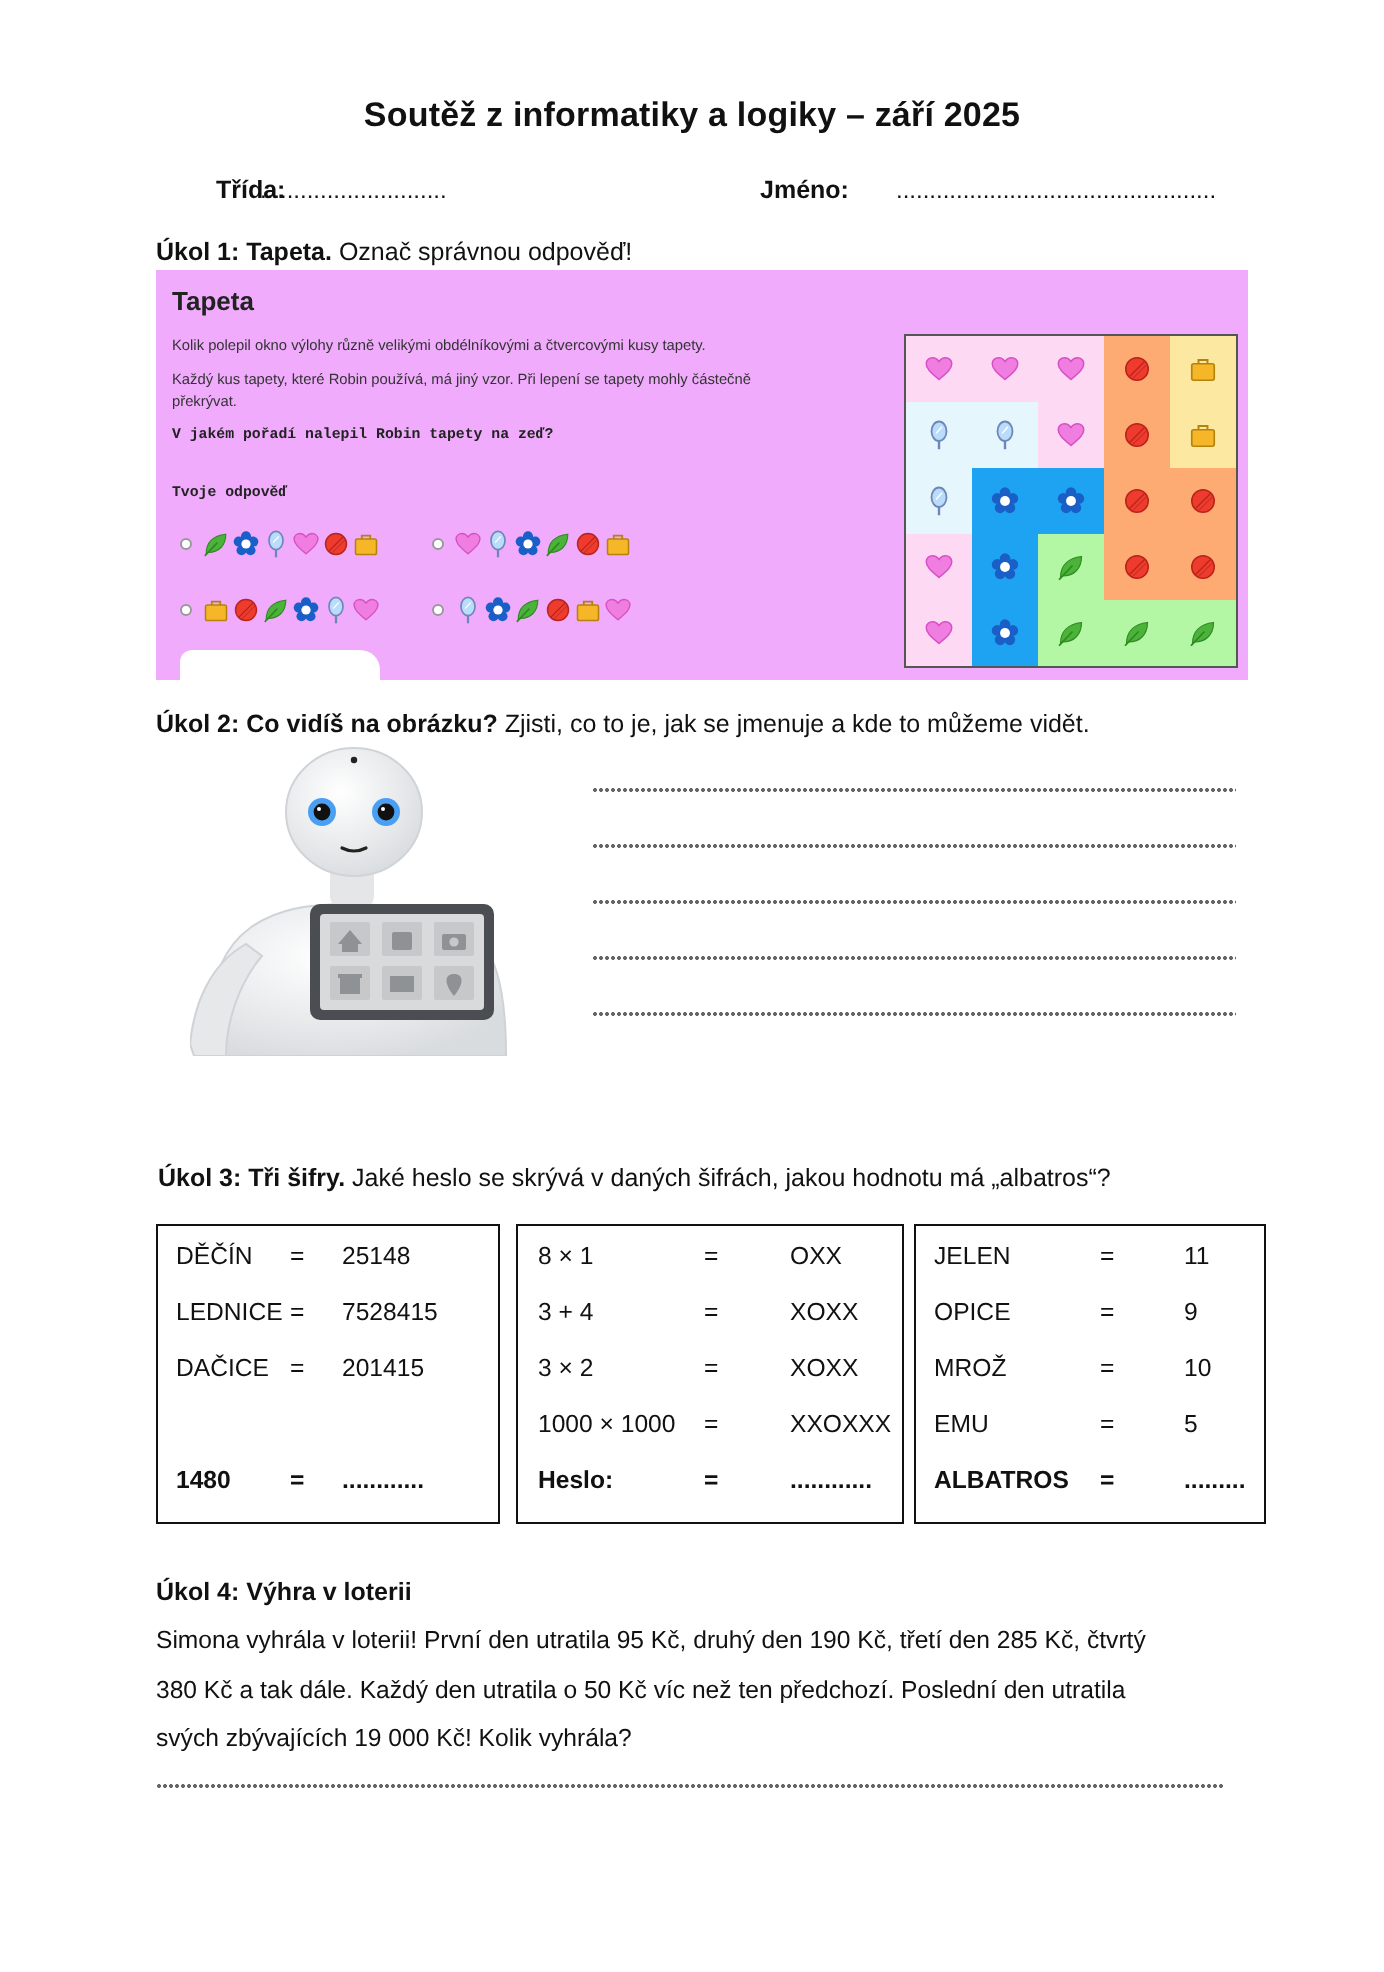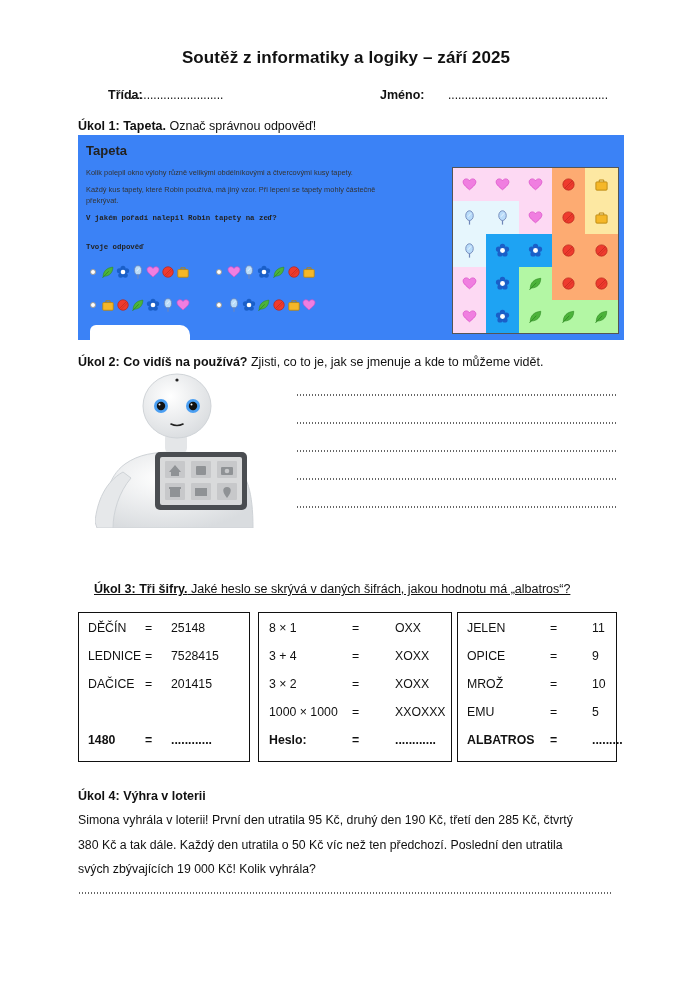--- a/index.html
+++ b/index.html
@@ -6,21 +6,21 @@
   html, body { width: 692px; height: 986px; background: #ffffff; overflow: hidden; }
   body { font-family: "Liberation Sans", sans-serif; color: #111; position: relative; font-size: 12.5px; }
   .abs { position: absolute; }
   .title { left: 0; width: 692px; top: 48px; text-align: center; font-size: 17px; font-weight: bold; letter-spacing: 0.1px; }
   .lbl { font-weight: bold; font-size: 12.5px; }
   .dots { font-size: 12px; letter-spacing: 0px; white-space: nowrap; overflow: hidden; }
   .task-h { font-size: 12.5px; white-space: nowrap; }
   .task-h b { font-weight: bold; }
 
   
-  .tapeta { left: 78px; top: 135px; width: 546px; height: 205px; background: #3b82f6; }
+  .tapeta { left: 78px; top: 135px; width: 546px; height: 205px; background: #f0abfc; }
   .tapeta .h { left: 8px; top: 8px; font-size: 13px; font-weight: bold; color: #222; }
   .tapeta .p { left: 8px; font-size: 7.4px; color: #333; white-space: nowrap; }
   .tapeta .pb { font-weight: bold; color: #222; font-family: Liberation Mono, monospace; }
   .opt { display: flex; align-items: center; gap: 1px; }
   .radio { width: 6px; height: 6px; border: 1px solid #999; border-radius: 50%; background: #fff; margin-right: 4px; }
   .ic { width: 14px; height: 14px; display: inline-block; position: relative; }
   .ic svg { width: 14px; height: 14px; display: block; }
   .whiteblot { left: 12px; top: 190px; width: 100px; height: 15px; background: #fff; border-radius: 6px 10px 0 0; }
 
   .grid { left: 374px; top: 32px; width: 167px; height: 167px; border: 1px solid #555; display: grid; grid-template-columns: repeat(5, 1fr); grid-template-rows: repeat(5, 1fr); }
@@ -472,21 +472,21 @@
           <svg viewBox="0 0 20 20" style="width: 15px; height: 15px;">
             <path d="M3 17 C3 9 8 4 17 3 C17 11 12 16 4.5 16 Z" fill="#4cb33a" stroke="#2e8a22" stroke-width="0.8"></path>
             <path d="M2 18.5 L11 9" stroke="#2e8a22" stroke-width="1.2"></path>
           </svg>
         </span>
       </div>
     </div>
 </div>
 
 <div class="abs task-h" style="left:78px;top:355px;">
-  <b>Úkol 2: Co vidíš na používá?</b><span> Zjisti, co to je, jak se jmenuje a kde to můžeme vidět.</span>
+  <b>Úkol 2: Co vidíš na obrázku?</b><span> Zjisti, co to je, jak se jmenuje a kde to můžeme vidět.</span>
 </div>
 
 <div class="abs robot">
   <svg viewBox="0 0 160 156" width="160" height="156">
     <defs>
       <radialGradient id="rg" cx="40%" cy="35%" r="70%">
         <stop offset="0" stop-color="#ffffff"></stop>
         <stop offset="1" stop-color="#d9dcdf"></stop>
       </radialGradient>
     </defs>
@@ -528,21 +528,21 @@
     </g>
   </svg>
 </div>
 
 <div class="abs ans-line" style="top:394px;"></div>
 <div class="abs ans-line" style="top:422px;"></div>
 <div class="abs ans-line" style="top:450px;"></div>
 <div class="abs ans-line" style="top:478px;"></div>
 <div class="abs ans-line" style="top:506px;"></div>
 
-<div class="abs task-h" style="left:94px;top:582px;text-decoration:underline;">
+<div class="abs task-h" style="left:79px;top:582px;">
   <b>Úkol 3: Tři šifry.</b><span> Jaké heslo se skrývá v daných šifrách, jakou hodnotu má „albatros“?</span>
 </div>
 
 <div class="abs cbox" id="box1" style="left:78px;width:172px;">
     <div class="crow" style="top: 8px; left: 0px; width: 100%;">
       <span style="left: 9px;">DĚČÍN</span>
       <span style="left: 66px;">=</span>
       <span style="left: 92px;">25148</span>
     </div>
     <div class="crow" style="top: 36px; left: 0px; width: 100%;">
@@ -581,21 +581,21 @@
       <span style="left: 10px;">1000 × 1000</span>
       <span style="left: 93px;">=</span>
       <span style="left: 136px;">XXOXXX</span>
     </div>
     <div class="crow" style="top: 120px; left: 0px; width: 100%;">
       <span style="left: 10px; font-weight: bold;">Heslo:</span>
       <span style="left: 93px; font-weight: bold;">=</span>
       <span style="left: 136px; font-weight: bold;">............</span>
     </div>
   </div>
-<div class="abs cbox" id="box3" style="left:457px;width:160px;">
+<div class="abs cbox" id="box3" style="left:457px;width:176px;">
     <div class="crow" style="top: 8px; left: 0px; width: 100%;">
       <span style="left: 9px;">JELEN</span>
       <span style="left: 92px;">=</span>
       <span style="left: 134px;">11</span>
     </div>
     <div class="crow" style="top: 36px; left: 0px; width: 100%;">
       <span style="left: 9px;">OPICE</span>
       <span style="left: 92px;">=</span>
       <span style="left: 134px;">9</span>
     </div>

